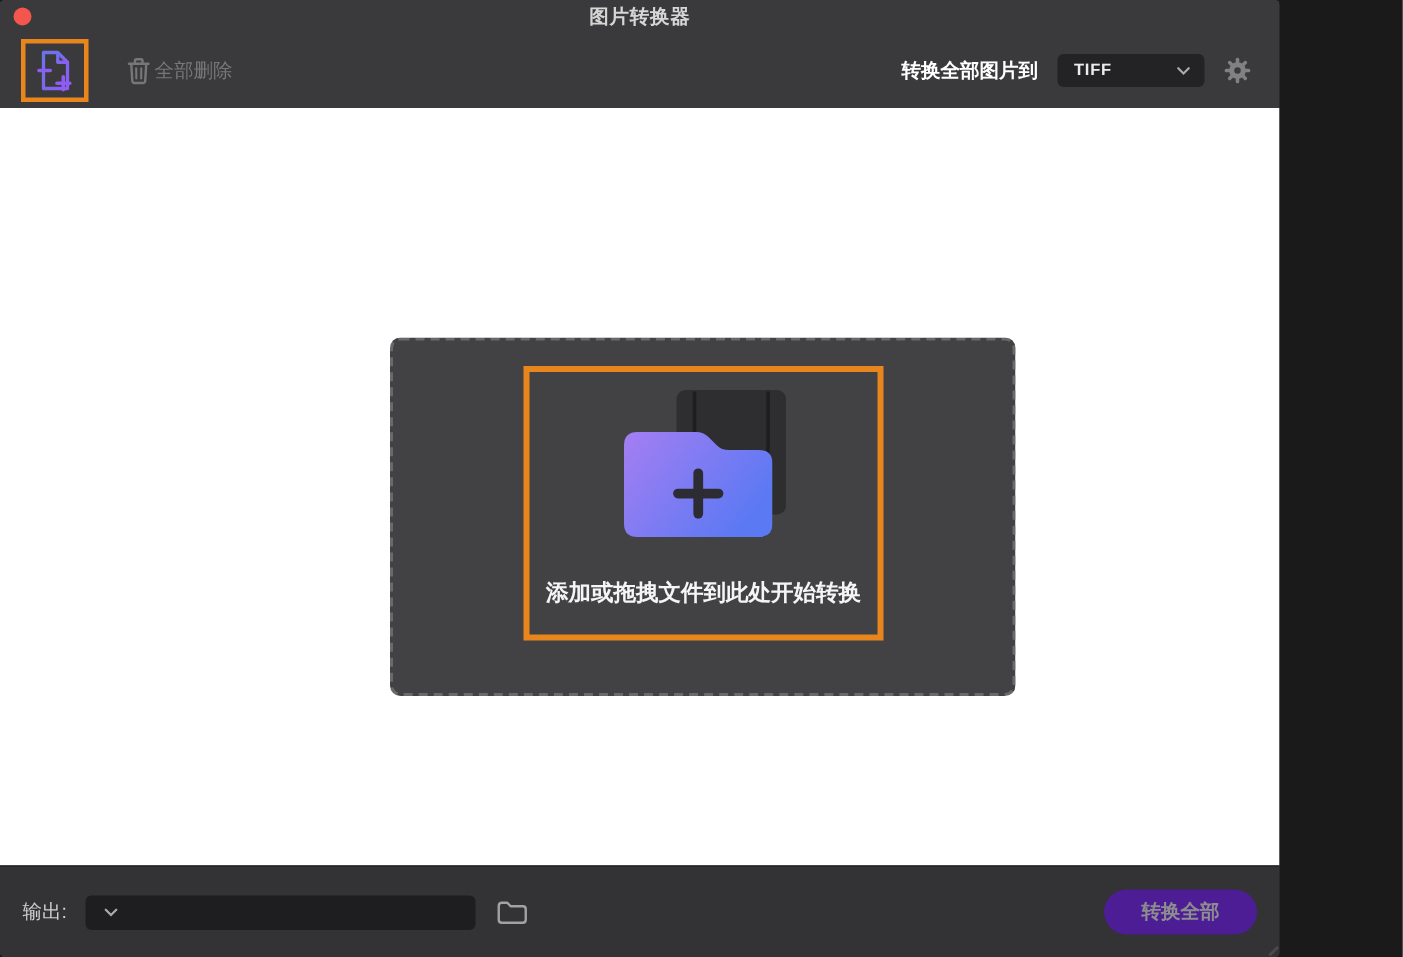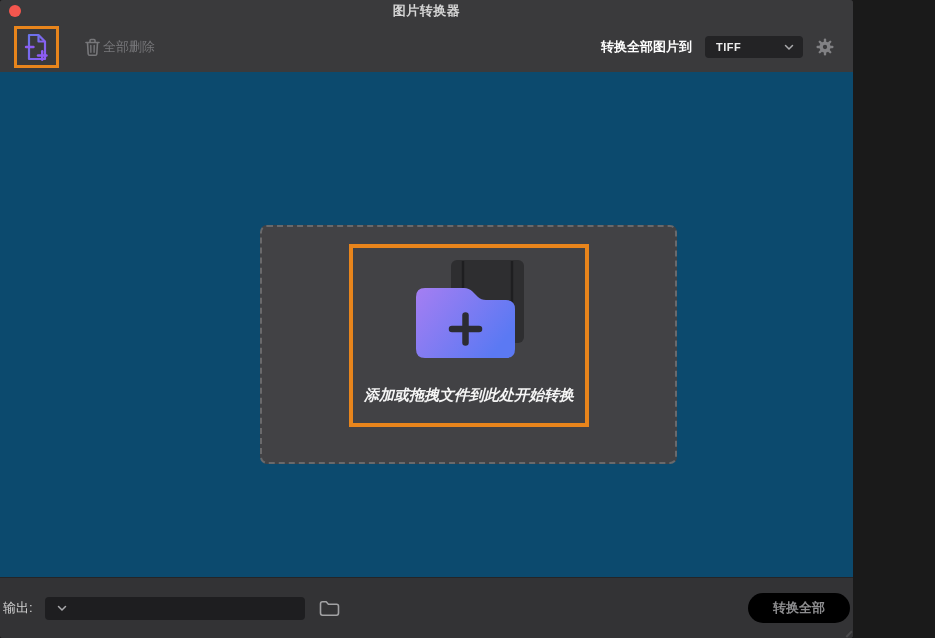--- a/index.html
+++ b/index.html
@@ -33,52 +33,52 @@
   .toolbar-right { margin-left: auto; display: flex; align-items: center; }
   .convert-to-label { font-size: 13px; color: #ffffff; font-weight: bold; }
   .format-select {
     margin-left: 13px; width: 98px; height: 22px; background: #232325;
     border-radius: 4px; display: flex; align-items: center;
     padding: 0 9px 0 11px; cursor: pointer;
   }
   .format-select .sel-text { font-size: 11px; font-weight: bold; color: #ececec; letter-spacing: 0.5px; flex: 1; }
   .gear-btn { margin-left: 13px; display: flex; cursor: pointer; }
   
-  .main-area { position: absolute; top: 72px; left: 0; right: 0; bottom: 61px; background: #0c4a6e; font-style: italic; }
+  .main-area { position: absolute; top: 72px; left: 0; right: 0; bottom: 61px; background: #ffffff; }
   .dropzone {
     position: absolute; left: 260px; top: 153px; width: 417px; height: 239px;
     background: #424245; border: 2px dashed #69696b; border-radius: 7px;
   }
   .highlight-box {
     position: absolute; left: 87px; top: 17px; width: 240px; height: 183px;
     border: 4px solid #e8851c; cursor: pointer;
   }
   .stack-graphic { position: absolute; left: 97px; top: 11px; }
   .folder-graphic { position: absolute; left: 63px; top: 40px; }
   .drop-hint {
     position: absolute; left: 0; right: 0; top: 138px; text-align: center;
     font-size: 15px; font-weight: bold; color: #f5f5f5;
   }
   
   .bottombar {
     position: absolute; left: 0; right: 0; bottom: 0; height: 61px;
     background: #333335; border-top: 1px solid #252527;
-    display: flex; align-items: center; padding: 0 3px;
+    display: flex; align-items: center; padding: 0 15px;
   }
   .output-label { font-size: 13px; color: #d0d0d0; }
   .output-select {
     margin-left: 12px; width: 260px; height: 23px; background: #1e1e20;
     border-radius: 4px; display: flex; align-items: center;
     padding: 0 10px 0 12px; cursor: pointer;
   }
   .output-select .sel-text { font-size: 12px; color: #f0f0f0; flex: 1; }
   .folder-open-btn { margin-left: 14px; display: flex; cursor: pointer; }
   .convert-all-btn {
     margin-left: auto; width: 102px; height: 30px; border-radius: 15px;
-    background: #000000; border: none; color: #8d8d8f;
+    background: #4c1d95; border: none; color: #8d8d8f;
     font-family: inherit; font-size: 13px; font-weight: bold; cursor: default;
   }
   .resize-grip {
     position: absolute; right: 2px; bottom: 2px; width: 8px; height: 8px;
     border-right: 2px solid #5a5a5c; opacity: 0.6;
     transform: rotate(45deg); transform-origin: center;
   }
 </style>
 </head>
 <body>

